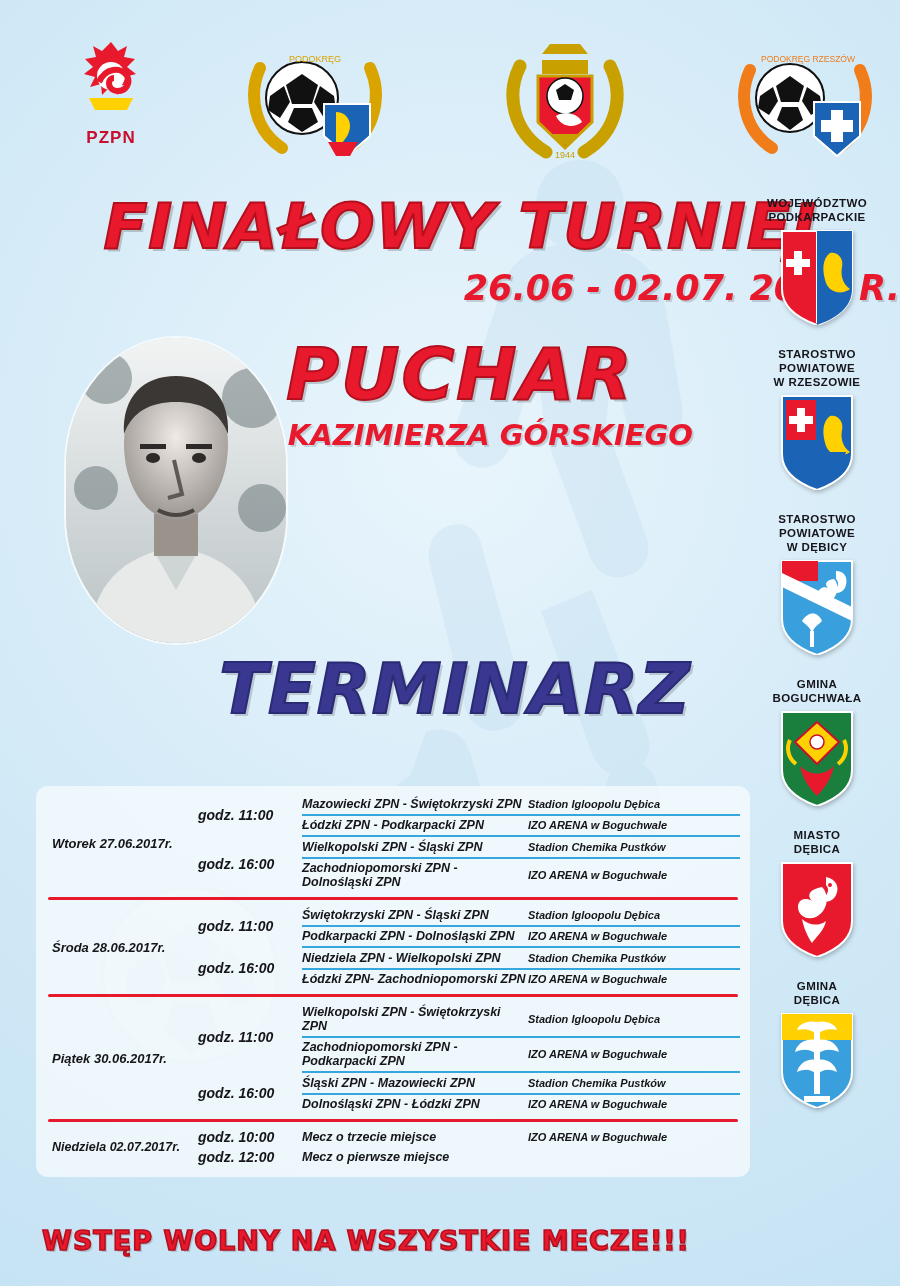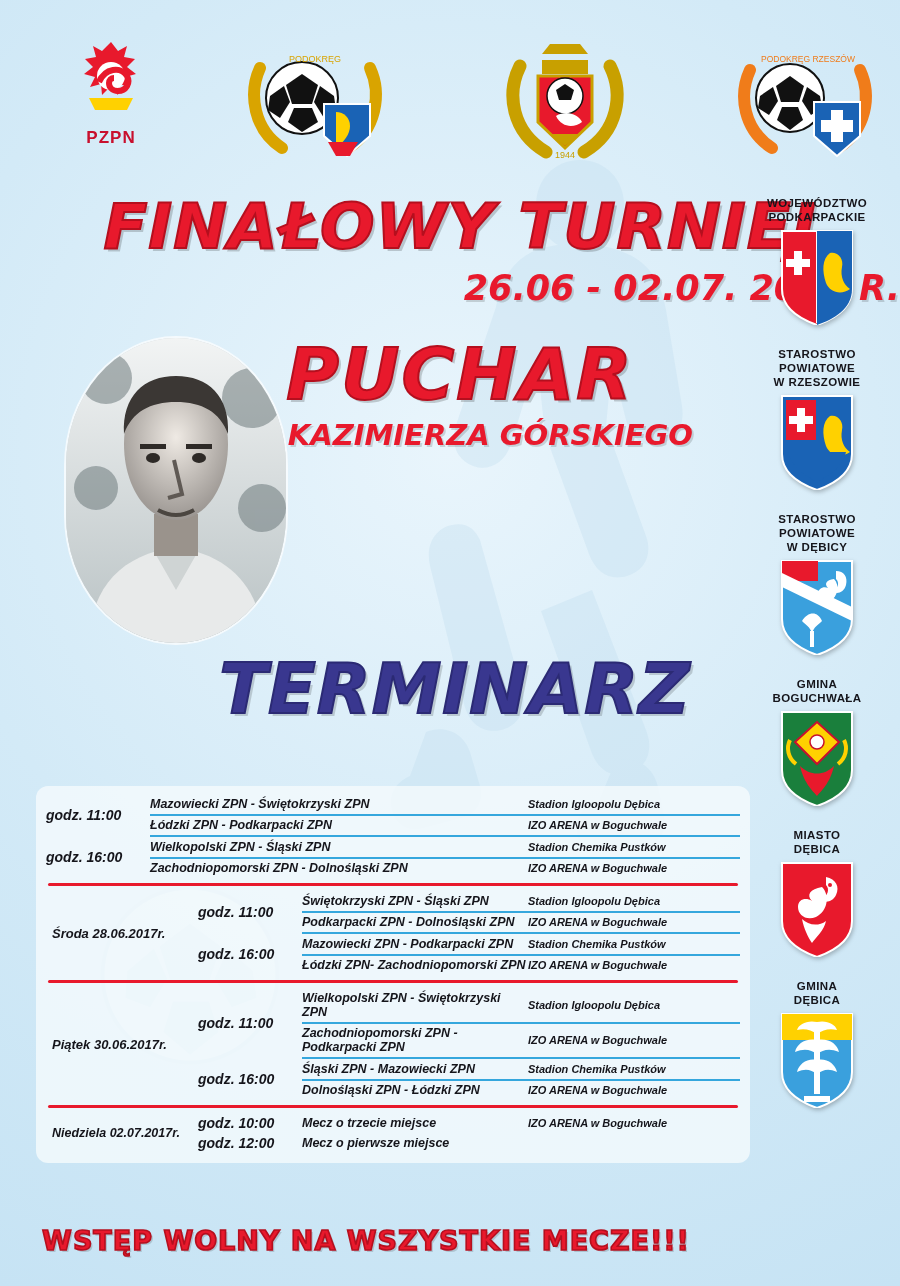--- a/index.html
+++ b/index.html
@@ -304,20 +304,21 @@
 </div>
 
 <div class="terminarz">
   <span>TERMINARZ</span>
 </div>
 
 <div class="schedule">
 
   <div class="day">
     <div class="dayrow">
+      <div class="daylabel">Wtorek 27.06.2017r.</div>
       <div class="blocks">
         <div class="block">
           <div class="time">godz. 11:00</div>
           <div class="matches">
             <div class="match">
               <div class="mteams">Mazowiecki ZPN - Świętokrzyski ZPN</div>
               <div class="mvenue">Stadion Igloopolu Dębica</div>
             </div>
             <div class="match">
               <div class="mteams">Łódzki ZPN - Podkarpacki ZPN</div>
@@ -357,21 +358,21 @@
             <div class="match">
               <div class="mteams">Podkarpacki ZPN - Dolnośląski ZPN</div>
               <div class="mvenue">IZO ARENA w Boguchwale</div>
             </div>
           </div>
         </div>
         <div class="block">
           <div class="time">godz. 16:00</div>
           <div class="matches">
             <div class="match">
-              <div class="mteams">Mazowiecki ZPN - Podkarpacki ZPN</div>
+              <div class="mteams">Niedziela ZPN - Wielkopolski ZPN</div>
               <div class="mvenue">Stadion Chemika Pustków</div>
             </div>
             <div class="match">
               <div class="mteams">Łódzki ZPN- Zachodniopomorski ZPN</div>
               <div class="mvenue">IZO ARENA w Boguchwale</div>
             </div>
           </div>
         </div>
       </div>
     </div>

